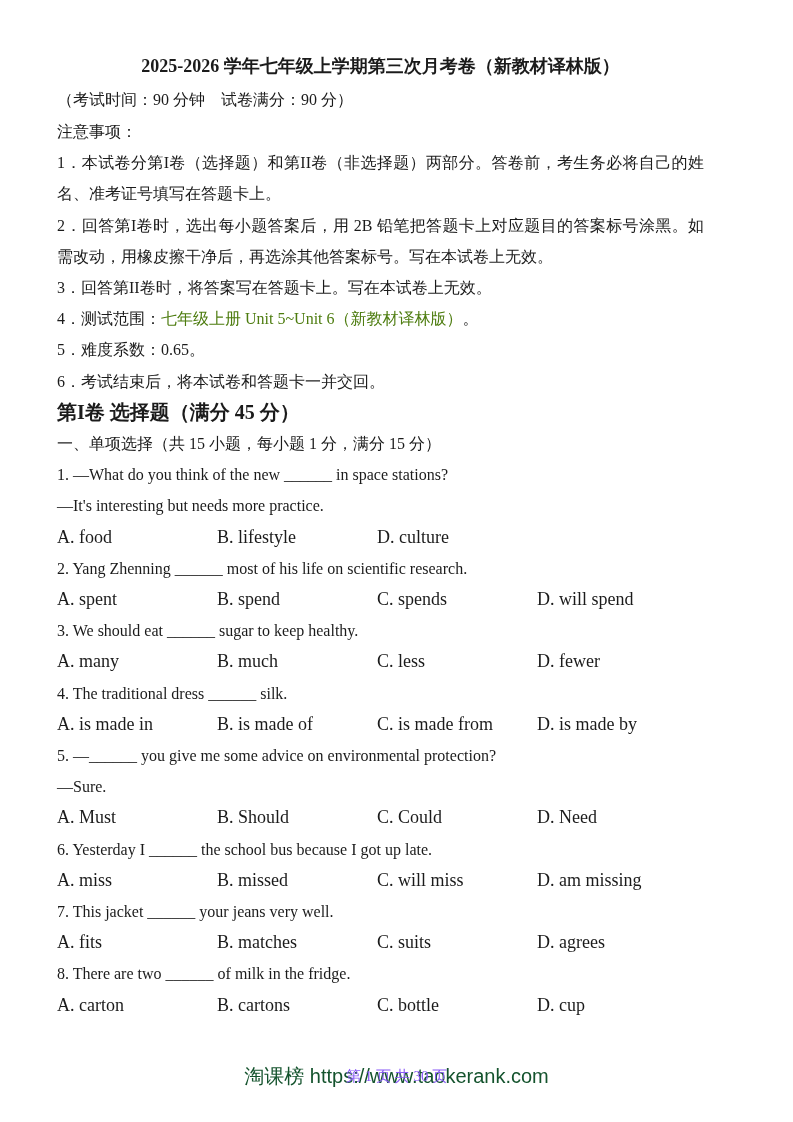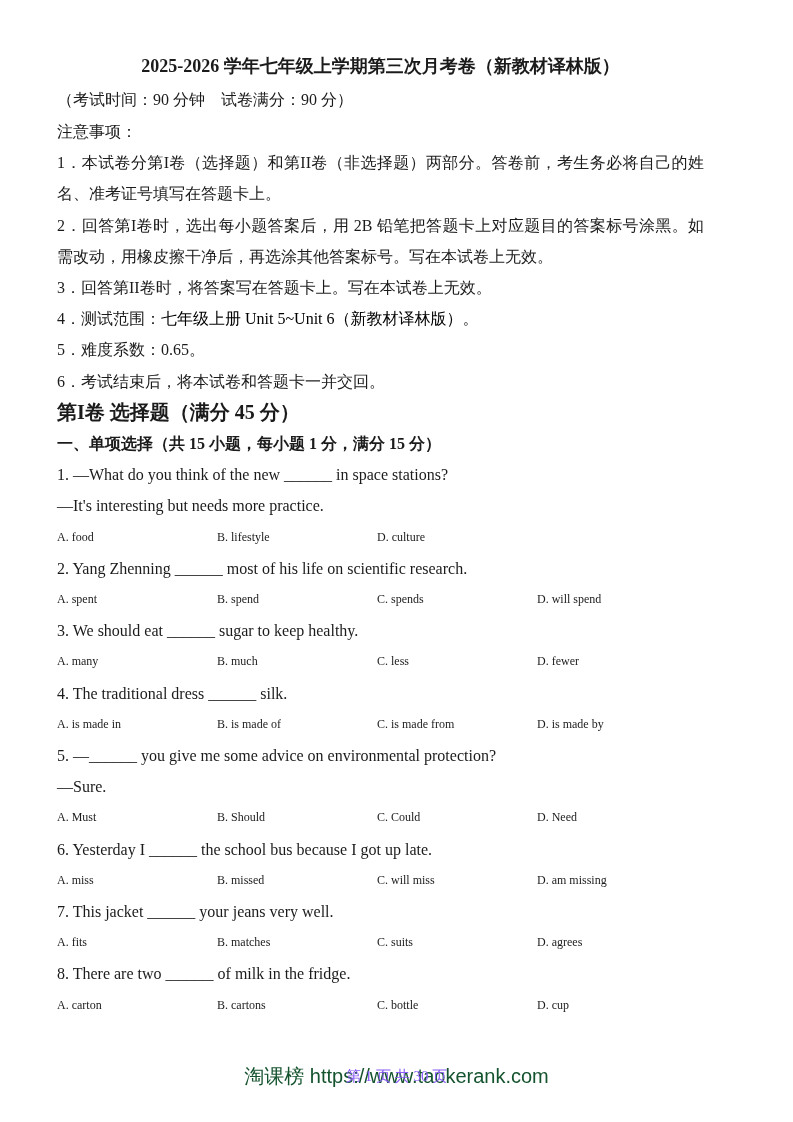--- a/index.html
+++ b/index.html
@@ -44,41 +44,41 @@
     font-size: 16px;
   }
   .body-text p {
     margin: 0;
     line-height: 31.2px;
   }
   .note {
     text-align: justify;
   }
   .red {
-    color: #000000;
+    color: #4d7c0f;
   }
   .section-title {
     margin: 0;
     font-size: 20px;
     line-height: 31.2px;
     font-weight: bold;
     text-align: left;
     font-family: Liberation Serif, serif;
   }
   .part-title {
     margin: 0;
     font-size: 16px;
     line-height: 31.2px;
-    font-weight: bold;
+    font-weight: normal;
     text-align: left;
   }
   .options {
     display: grid;
     grid-template-columns: 160px 160px 160px 1fr;
-    font-size: 12px;
+    font-size: 18px;
     line-height: 31.2px;
   }
   .footer {
     position: absolute;
     top: 1061px;
     left: 0;
     width: 100%;
     height: 34px;
   }
   .watermark {

